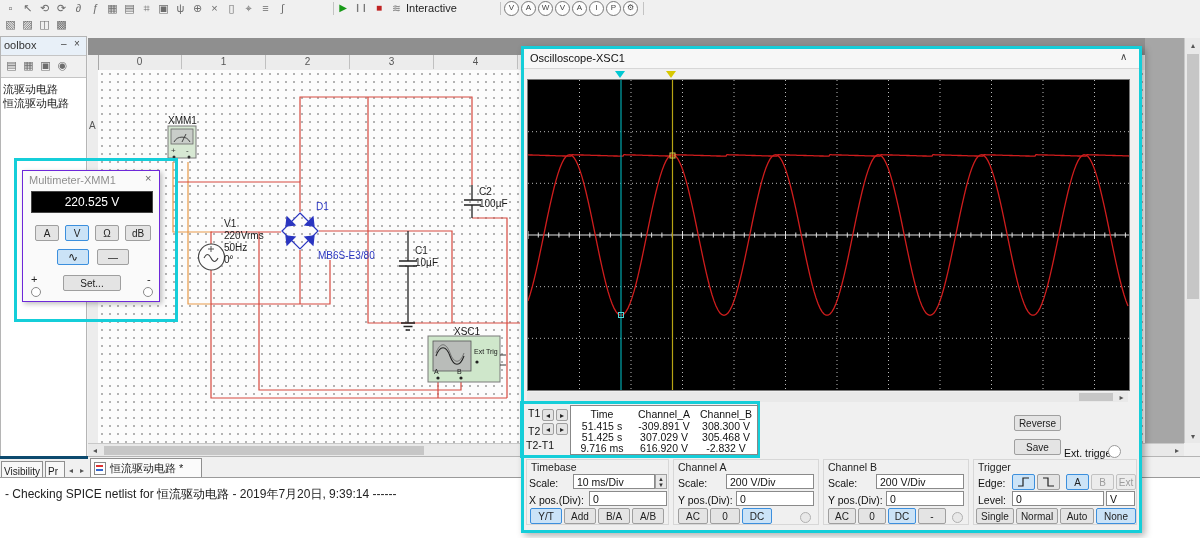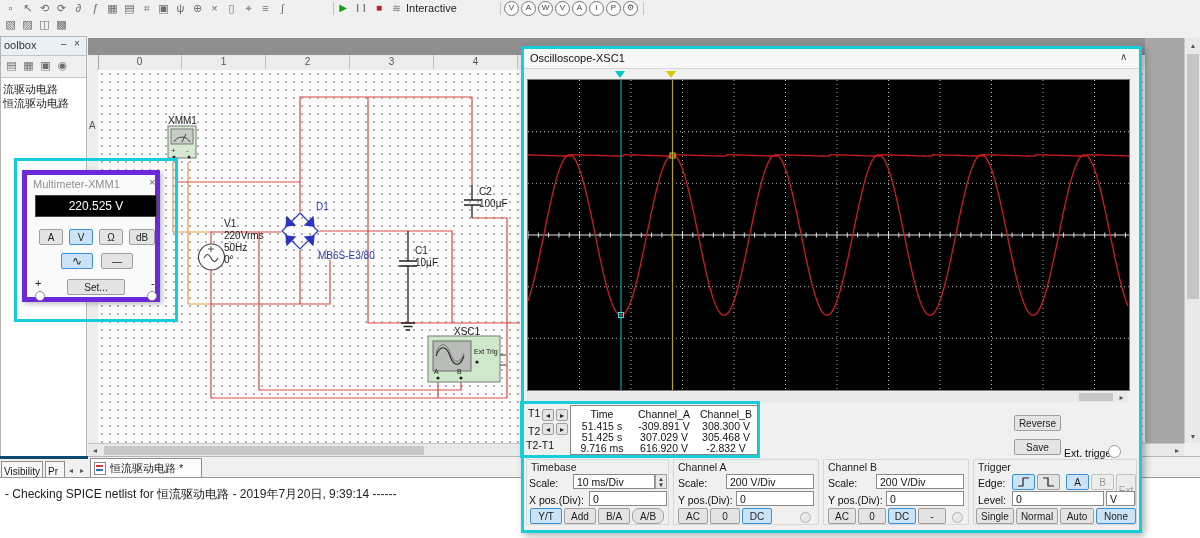--- a/index.html
+++ b/index.html
@@ -161,21 +161,21 @@
   <div class="complabel" style="left:415px;top:245px;z-index:3;">C1</div>
   <div class="complabel" style="left:415px;top:257px;z-index:3;">10µF</div>
   <div class="complabel" style="left:479px;top:186px;z-index:3;">C2</div>
   <div class="complabel" style="left:479px;top:198px;z-index:3;">100µF</div>
   <div class="complabel" style="left:454px;top:326px;z-index:3;">XSC1</div>
   <div class="complabel" style="left:474px;top:348px;z-index:3;font-size:7px;">Ext Trig</div>
   <div class="complabel" style="left:434px;top:368px;z-index:3;font-size:7px;">A</div>
   <div class="complabel" style="left:457px;top:368px;z-index:3;font-size:7px;">B</div>
 
   <div class="hl" style="left:14px;top:158px;width:164px;height:164px;z-index:6;"></div>
-  <div class="abs" style="left:22px;top:170px;width:138px;height:132px;background:#fafafa;border:5px solid #6d28d9;z-index:6;box-shadow:2px 2px 5px rgba(0,0,0,0.25);box-sizing:border-box;">
+  <div class="abs" style="left:22px;top:170px;width:138px;height:132px;background:#fafafa;border:1px solid #6d28d9;z-index:6;box-shadow:2px 2px 5px rgba(0,0,0,0.25);box-sizing:border-box;">
     <span class="abs" style="left:6px;top:3px;font-size:11px;color:#8f8f8f;">Multimeter-XMM1</span>
     <span class="abs" style="left:122px;top:1px;font-size:11px;color:#666;">×</span>
     <div class="abs" style="left:8px;top:20px;width:120px;height:20px;background:#000;border:1px solid #444;display:flex;align-items:center;justify-content:center;">
       <span style="color:#fff;font-size:12px;">220.525 V</span>
     </div>
     <div class="btn" style="left:12px;top:54px;width:24px;height:16px;">A</div>
     <div class="btn on" style="left:42px;top:54px;width:24px;height:16px;">V</div>
     <div class="btn" style="left:72px;top:54px;width:24px;height:16px;">Ω</div>
     <div class="btn" style="left:102px;top:54px;width:26px;height:16px;">dB</div>
     <div class="btn on" style="left:34px;top:78px;width:32px;height:16px;font-size:12px;">∿</div>
@@ -324,21 +324,21 @@
       <div class="fld" style="left:46px;top:14px;width:82px;height:15px;">10 ms/Div</div>
       <div class="spin" style="left:128px;top:14px;width:12px;height:15px;">
           <span>▲</span>
           <span>▼</span>
         </div>
       <span class="lbl" style="left:2px;top:34px;">X pos.(Div):</span>
       <div class="fld" style="left:62px;top:31px;width:78px;height:15px;">0</div>
       <div class="btn on" style="left:3px;top:48px;width:32px;height:16px;">Y/T</div>
       <div class="btn" style="left:37px;top:48px;width:32px;height:16px;">Add</div>
       <div class="btn" style="left:71px;top:48px;width:32px;height:16px;">B/A</div>
-      <div class="btn" style="left:105px;top:48px;width:32px;height:16px;border-radius:7px;">A/B</div>
+      <div class="btn" style="left:105px;top:48px;width:32px;height:16px;">A/B</div>
     </div>
 
     <div class="grp" style="left:149px;top:410px;width:146px;height:66px;">
       <span class="gt">Channel A</span>
       <span class="lbl" style="left:4px;top:17px;">Scale:</span>
       <div class="fld" style="left:52px;top:14px;width:88px;height:15px;">200 V/Div</div>
       <span class="lbl" style="left:4px;top:34px;">Y pos.(Div):</span>
       <div class="fld" style="left:62px;top:31px;width:78px;height:15px;">0</div>
       <div class="btn" style="left:4px;top:48px;width:30px;height:16px;">AC</div>
       <div class="btn" style="left:36px;top:48px;width:30px;height:16px;">0</div>
@@ -367,21 +367,21 @@
             <path d="M1,9 h5 v-8 h6" stroke="#222" fill="none" stroke-width="1.2"></path>
           </svg>
       </div>
       <div class="btn" style="left:63px;top:14px;width:23px;height:16px;">
         <svg width="14" height="10">
             <path d="M1,1 h5 v8 h6" stroke="#222" fill="none" stroke-width="1.2"></path>
           </svg>
       </div>
       <div class="btn on" style="left:92px;top:14px;width:23px;height:16px;">A</div>
       <div class="btn dis" style="left:117px;top:14px;width:23px;height:16px;">B</div>
-      <div class="btn dis" style="left:142px;top:14px;width:20px;height:32px;">Ext</div>
+      <div class="btn dis" style="left:142px;top:14px;width:20px;height:16px;">Ext</div>
       <span class="lbl" style="left:4px;top:34px;">Level:</span>
       <div class="fld" style="left:38px;top:31px;width:92px;height:15px;">0</div>
       <div class="fld" style="left:132px;top:31px;width:29px;height:15px;">V</div>
       <div class="btn" style="left:2px;top:48px;width:38px;height:16px;">Single</div>
       <div class="btn" style="left:42px;top:48px;width:42px;height:16px;">Normal</div>
       <div class="btn" style="left:86px;top:48px;width:34px;height:16px;">Auto</div>
       <div class="btn on" style="left:122px;top:48px;width:40px;height:16px;">None</div>
     </div>
   </div>
 

